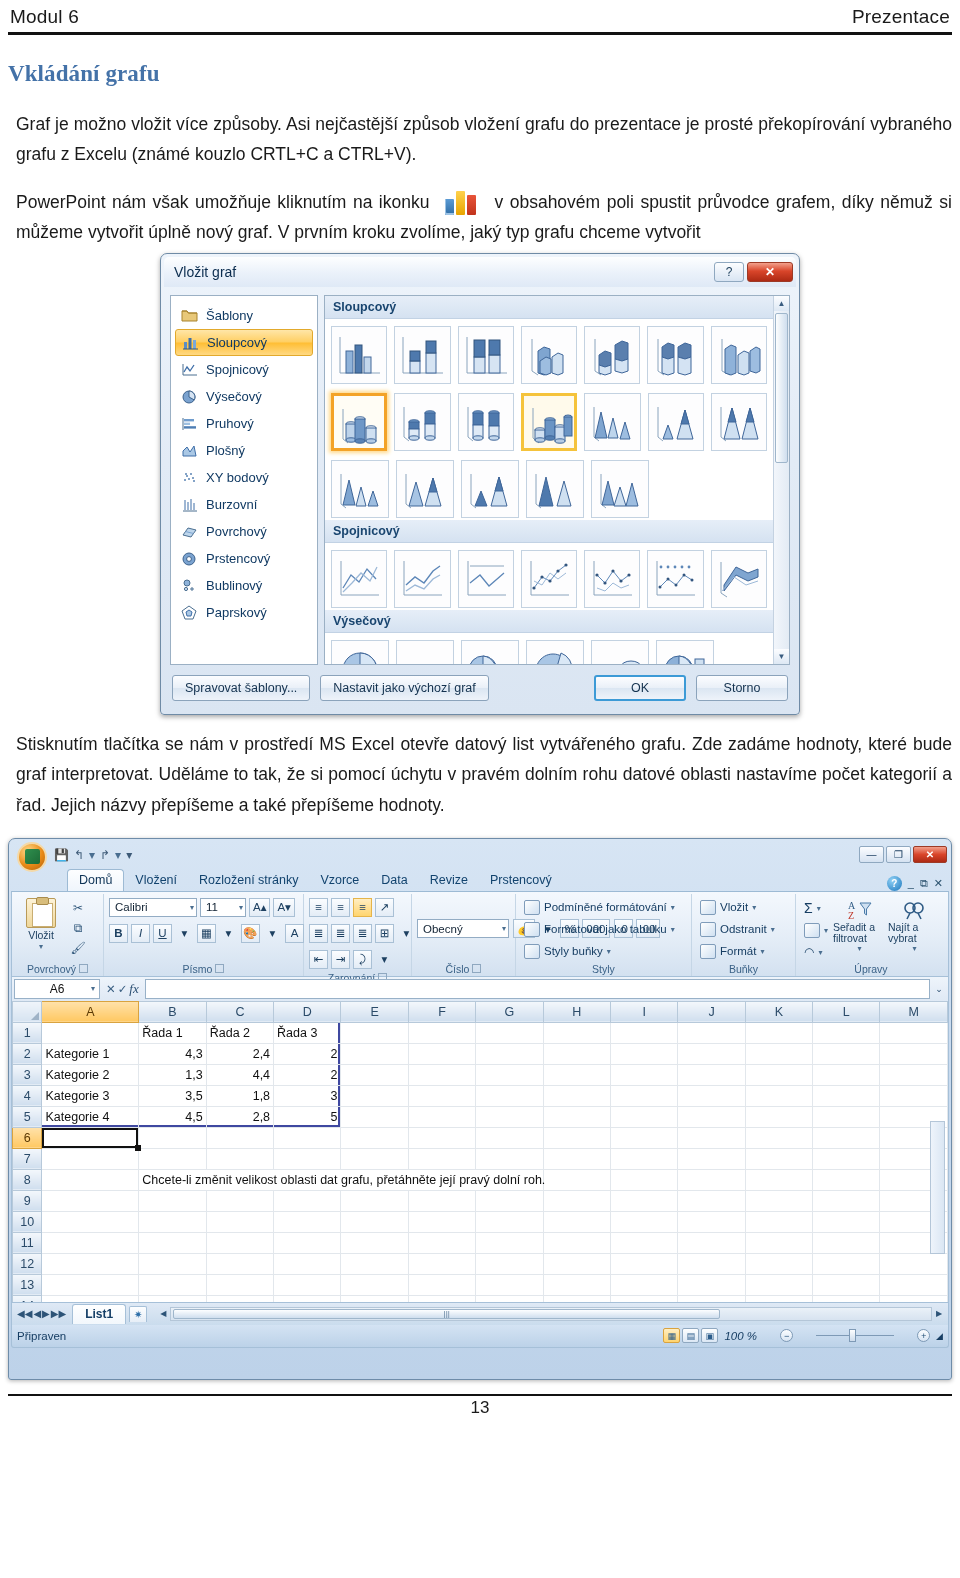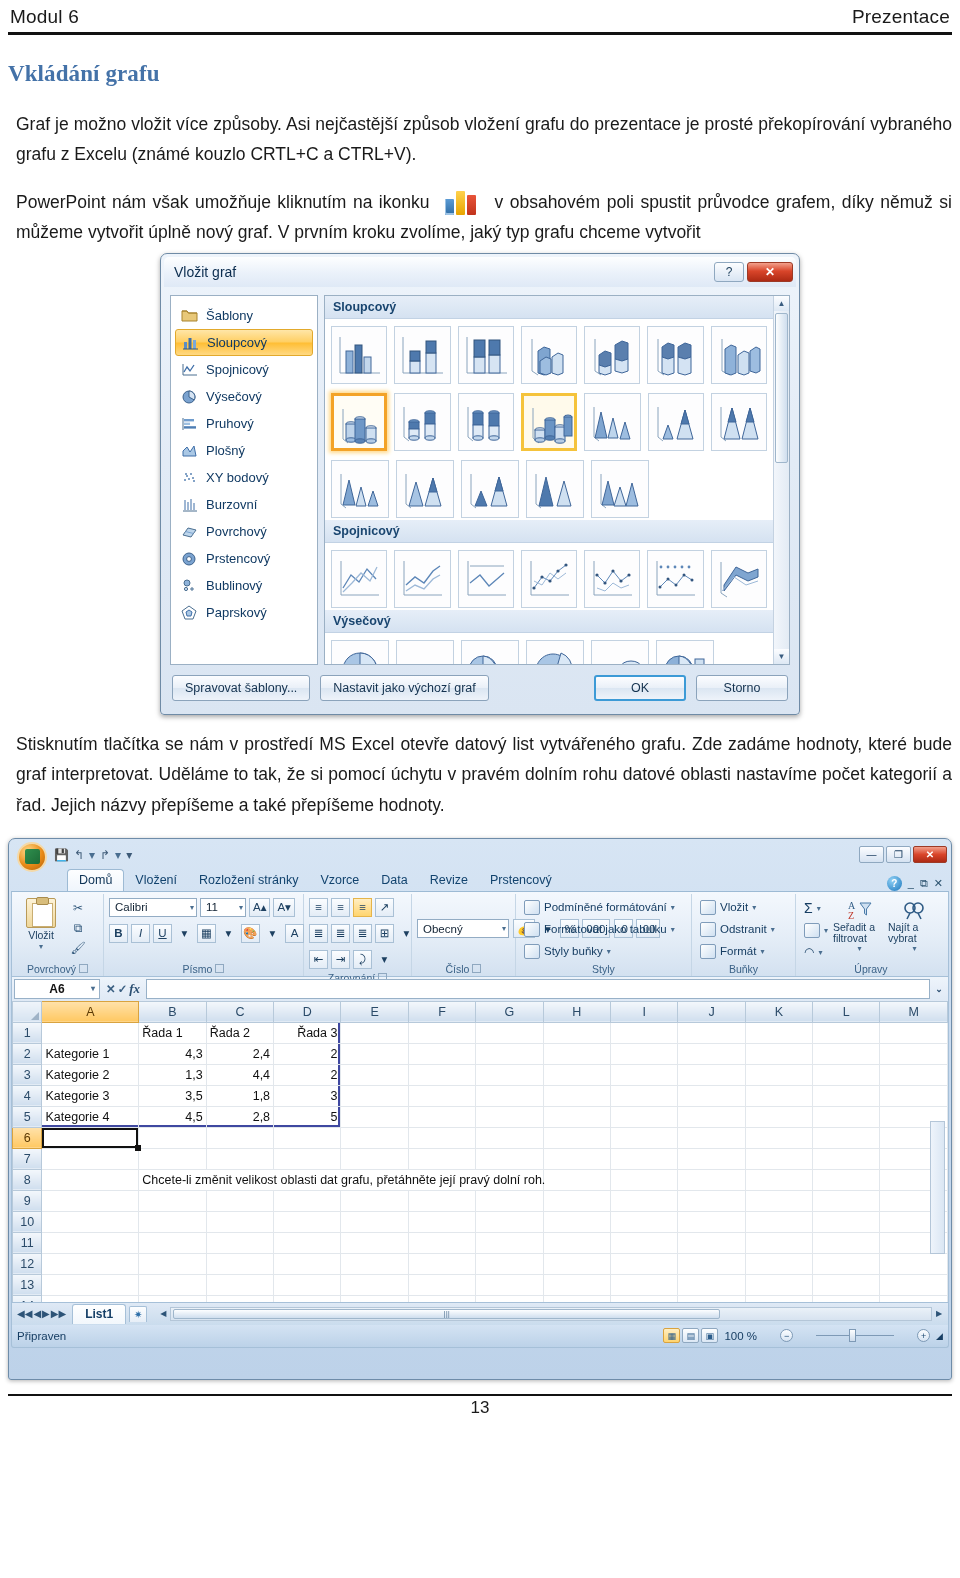--- a/index.html
+++ b/index.html
@@ -216,21 +216,21 @@
   .listbtn{display:flex;align-items:center;gap:4px;font-size:11.5px;color:#173e63;height:19px;padding:0 3px;white-space:nowrap;}
   .listico{width:16px;height:15px;border:1px solid #7f9cba;border-radius:2px;
     background:linear-gradient(135deg,#fff,#cfe0f1);flex:0 0 16px;}
   .car{font-size:8px;color:#4a6e90;}
 
   .gbtn{display:flex;flex-direction:column;align-items:center;font-size:10.5px;color:#1d4061;width:58px;line-height:1.1;}
   .gbtn .gi{width:26px;height:24px;display:flex;align-items:center;justify-content:center;font-size:17px;}
 
   
   .fbar{display:flex;align-items:center;height:20px;background:linear-gradient(180deg,#eef4fb,#dfe9f5);
-    border-left:1px solid #a6c0d8;border-right:1px solid #a6c0d8;padding:12px 2px;gap:2px;font-weight:bold;}
+    border-left:1px solid #a6c0d8;border-right:1px solid #a6c0d8;padding:12px 2px;gap:2px;}
   .namebox{width:86px;height:20px;border:1px solid #98b1c8;background:#fff;display:flex;align-items:center;
     justify-content:center;position:relative;font-size:12px;color:#111;}
   .namebox .car{position:absolute;right:4px;}
   .fbtns{display:flex;align-items:center;gap:2px;padding:0 4px;color:#3a5f82;}
   .fx{font-style:italic;font-family:"Liberation Serif",serif;font-size:13px;color:#2b4f72;}
   .finput{flex:1;height:20px;border:1px solid #98b1c8;background:#fff;}
   .fmore{width:14px;text-align:center;font-size:9px;color:#2b4f72;}
 
   
   .grid{background:#fff;border:1px solid #a6c0d8;border-top:none;height:302px;position:relative;overflow:hidden;}
@@ -239,21 +239,21 @@
   th.corner{width:24px;background:linear-gradient(180deg,#f0f5fb,#d6e3f1);border:1px solid #b7c9da;position:relative;}
   th.corner:after{content:"";position:absolute;right:2px;bottom:2px;border-left:8px solid transparent;border-bottom:8px solid #9fb3c7;}
   th.colh{background:linear-gradient(180deg,#f4f8fc 0%,#e2ebf5 50%,#cfdeee 100%);
     border:1px solid #b7c9da;color:#2b4b69;text-align:center;font-size:12.5px;}
   th.colh.act{background:linear-gradient(180deg,#ffe2ab,#ffc862);border-color:#d9a33f;color:#5c3a04;}
   td.rowh{background:linear-gradient(180deg,#f4f8fc 0%,#e2ebf5 50%,#cfdeee 100%);
     border:1px solid #b7c9da;color:#2b4b69;text-align:center;width:24px;}
   td.rowh.act{background:linear-gradient(180deg,#ffe2ab,#ffc862);border-color:#d9a33f;color:#5c3a04;}
   td.cell{border-right:1px solid #e2e7ec;border-bottom:1px solid #e2e7ec;color:#111;}
   td.num{text-align:right;}
-  .rng-r{box-shadow: inset -2px 0 0 #3f48a0; text-align: right;}
+  .rng-r{box-shadow: inset -2px 0 0 #3f48a0;}
   .rng-b{box-shadow: inset 0 -2px 0 #3f48a0; margin-top: 44px;}
   .rng-rb{box-shadow: inset -2px 0 0 #3f48a0, inset 0 -2px 0 #3f48a0;}
   td.active-cell{box-shadow: inset 0 0 0 2px #111; position:relative;}
   td.active-cell:after{content:"";position:absolute;right:-3px;bottom:-3px;width:6px;height:6px;background:#111;}
   td.hint{color:#111;white-space:nowrap;font-size:12.5px;}
 
   
   .sheetbar{display:flex;align-items:center;height:22px;
     background:linear-gradient(180deg,#dfe9f5,#cadced);border-left:1px solid #a6c0d8;border-right:1px solid #a6c0d8;
     padding:0 2px;gap:3px;}
@@ -267,21 +267,21 @@
   .hs-thumb{position:absolute;left:2px;top:1px;width:72%;height:10px;border:1px solid #9fb6cb;border-radius:2px;
     background:linear-gradient(180deg,#fdfeff,#cfdeee);display:flex;align-items:center;justify-content:center;font-size:8px;color:#5b7a98;}
   .hs-ar{width:14px;text-align:center;font-size:8px;color:#2c5377;}
   .statusbar{display:flex;align-items:center;height:23px;
     background:linear-gradient(180deg,#d4e3f3,#bcd2e8);border:1px solid #a6c0d8;border-top:none;
     border-radius:0 0 3px 3px;padding:0 5px;gap:6px;font-size:11.5px;color:#173e63;}
   .viewbtns{margin-left:auto;display:flex;gap:2px;}
   .vb{width:17px;height:15px;border:1px solid #8fa8c0;border-radius:2px;
     background:linear-gradient(180deg,#fdfeff,#dbe7f4);display:flex;align-items:center;justify-content:center;font-size:9px;color:#2b5c8a;}
   .vb.on{background:linear-gradient(180deg,#ffeec2,#ffd46e);border-color:#d9a33f;}
-  .zoomwrap{display:flex;align-items:center;gap:23px;}
+  .zoomwrap{display:flex;align-items:center;gap:23px;font-style:italic;}
   .zcircle{width:13px;height:13px;border-radius:50%;border:1px solid #7e9ab6;
     display:flex;align-items:center;justify-content:center;font-size:9px;color:#1c4a73;background:linear-gradient(180deg,#fbfdff,#d8e5f3);}
   .ztrack{width:78px;height:1px;background:#7e9ab6;position:relative;}
   .zthumb{position:absolute;left:33px;top:-6px;width:7px;height:13px;background:linear-gradient(180deg,#fdfeff,#cddcec);border:1px solid #7e9ab6;}
 
   
   .footrule{height:2px;background:#111;margin:14px 0 2px 0;}
   .pageno{text-align:center;font-size:17px;}
   .vscroll-right{position:absolute;right:3px;top:120px;bottom:48px;width:15px;
     background:linear-gradient(90deg,#eef4fb,#dae6f3);border:1px solid #b4c6d8;}

